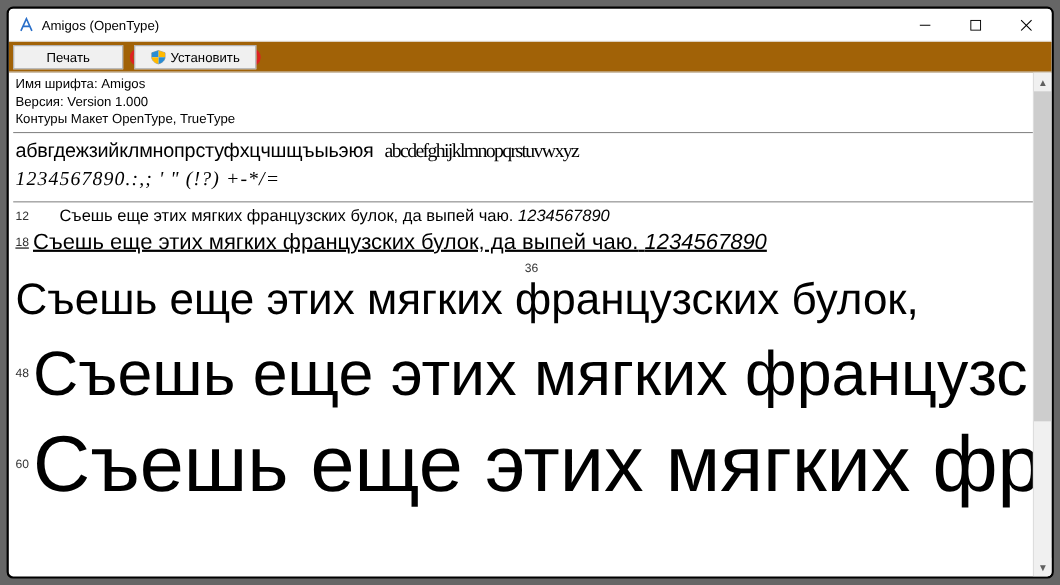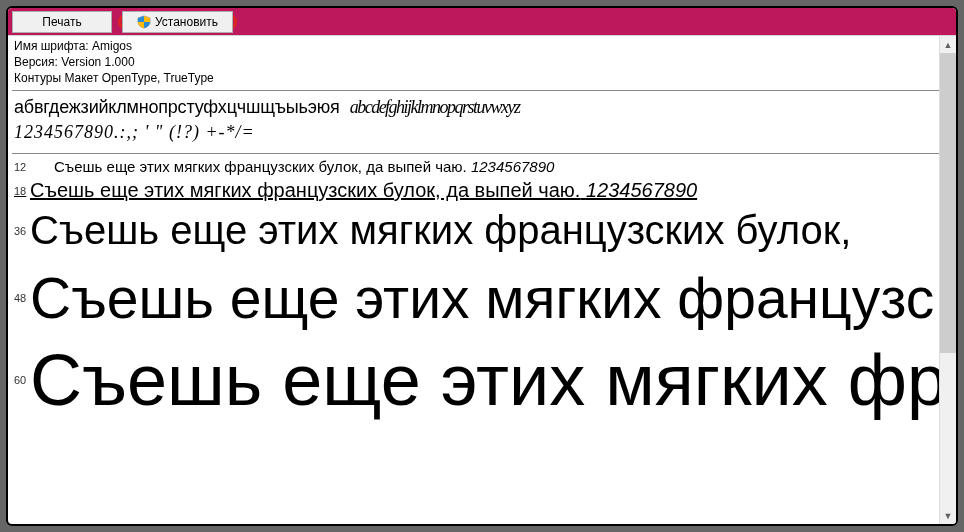--- a/index.html
+++ b/index.html
@@ -35,21 +35,21 @@
   .title-text { font-size: 12px; color: #000; flex: 0 0 auto; }
   .title-spacer { flex: 1; }
   .win-btn {
     width: 46px; height: 30px;
     display: flex; align-items: center; justify-content: center;
     color: #000;
   }
   .win-btn svg { width: 10px; height: 10px; }
   .toolbar {
     height: 28px;
-    background: #be185d;
+    background: #a16207;
     border-bottom: 1px solid #d4d4d4;
     display: flex;
     align-items: center;
     padding: 2px 4px;
     gap: 6px;
   }
   .tbutton {
     height: 22px;
     min-width: 100px;
     padding: 0 14px;
@@ -78,21 +78,21 @@
     padding: 2px 0 0 4px;
     color: #000;
   }
   .meta { font-size: 12px; line-height: 16px; padding-left: 2px; }
   .hr { border-top: 1px solid #888; margin: 4px 0 4px 0; }
   .alpha-row {
     white-space: nowrap;
     padding: 2px 0 2px 2px;
   }
   .alpha-reg { font-size: 18px; letter-spacing: -0.2px; font-family: Arial, sans-serif; }
-  .alpha-italic { font-style: italic; font-size: 18px; font-family: "Brush Script MT", cursive; letter-spacing: -1.5px; }
+  .alpha-italic { font-size: 18px; font-family: "Brush Script MT", cursive; letter-spacing: -1.5px; }
   .digits-row {
     font-size: 18px;
     font-style: italic;
     letter-spacing: 1px;
     padding: 2px 0 6px 2px;
     font-family: "Segoe Script", cursive;
   }
   .sample-row {
     display: flex;
     align-items: baseline;
@@ -114,21 +114,21 @@
   .sample-digits { font-style: italic; }
   .s12 .sample-text { font-size: 15px; }
   .s18 .sample-text { font-size: 20px; }
   .s24 .sample-text { font-size: 27px; }
   .s36 .sample-text { font-size: 40px; }
   .s48 .sample-text { font-size: 57px; }
   .s60 .sample-text { font-size: 72px; }
   .s12 { margin-top: 2px; margin-bottom: 4px; gap: 24px; }
   .s18 { margin-bottom: 6px; text-decoration: underline; }
   .s24 { margin-bottom: 10px; }
-  .s36 { margin-bottom: 12px; }
+  .s36 { margin-bottom: 12px; flex-direction: column; }
   .s48 { margin-bottom: 8px; }
   .s60 { margin-bottom: 0; }
   .scrollbar {
     position: absolute;
     right: 0; top: 0; bottom: 0;
     width: 17px;
     background: #f0f0f0;
     border-left: 1px solid #ddd;
   }
   .sb-btn {
@@ -146,20 +146,45 @@
     width: 100%;
     height: 300px;
     background: #cdcdcd;
   }
 </style>
 </head>
 <body>
 
 <div class="frame">
 
+  <div class="titlebar">
+    <span class="title-icon">
+      <svg viewBox="0 0 16 16">
+          <path d="M3 13 L8 2 L13 13 M5 9 L11 9" stroke="#2a6fc9" stroke-width="1.5" fill="none"></path>
+        </svg>
+    </span>
+    <span class="title-text">Amigos (OpenType)</span>
+    <span class="title-spacer"></span>
+    <div class="win-btn">
+      <svg viewBox="0 0 10 10">
+          <line x1="0" y1="5" x2="10" y2="5" stroke="#000" stroke-width="1"></line>
+        </svg>
+    </div>
+    <div class="win-btn">
+      <svg viewBox="0 0 10 10">
+          <rect x="0.5" y="0.5" width="9" height="9" stroke="#000" fill="none" stroke-width="1"></rect>
+        </svg>
+    </div>
+    <div class="win-btn">
+      <svg viewBox="0 0 10 10">
+          <line x1="0" y1="0" x2="10" y2="10" stroke="#000" stroke-width="1"></line>
+          <line x1="10" y1="0" x2="0" y2="10" stroke="#000" stroke-width="1"></line>
+        </svg>
+    </div>
+  </div>
 
   <div class="toolbar">
     <button class="tbutton">Печать</button>
     <span class="install-wrap">
       <button class="tbutton">
         <span class="shield">
           <svg viewBox="0 0 14 14">
             <path d="M7 1 L13 3 V7 C13 10 10 12.5 7 13 C4 12.5 1 10 1 7 V3 Z" fill="#fff" stroke="#555" stroke-width="0.5"></path>
             <path d="M7 1 L13 3 V7 L7 7 Z" fill="#ffb900"></path>
             <path d="M7 1 L1 3 V7 L7 7 Z" fill="#2a8dd4"></path>

